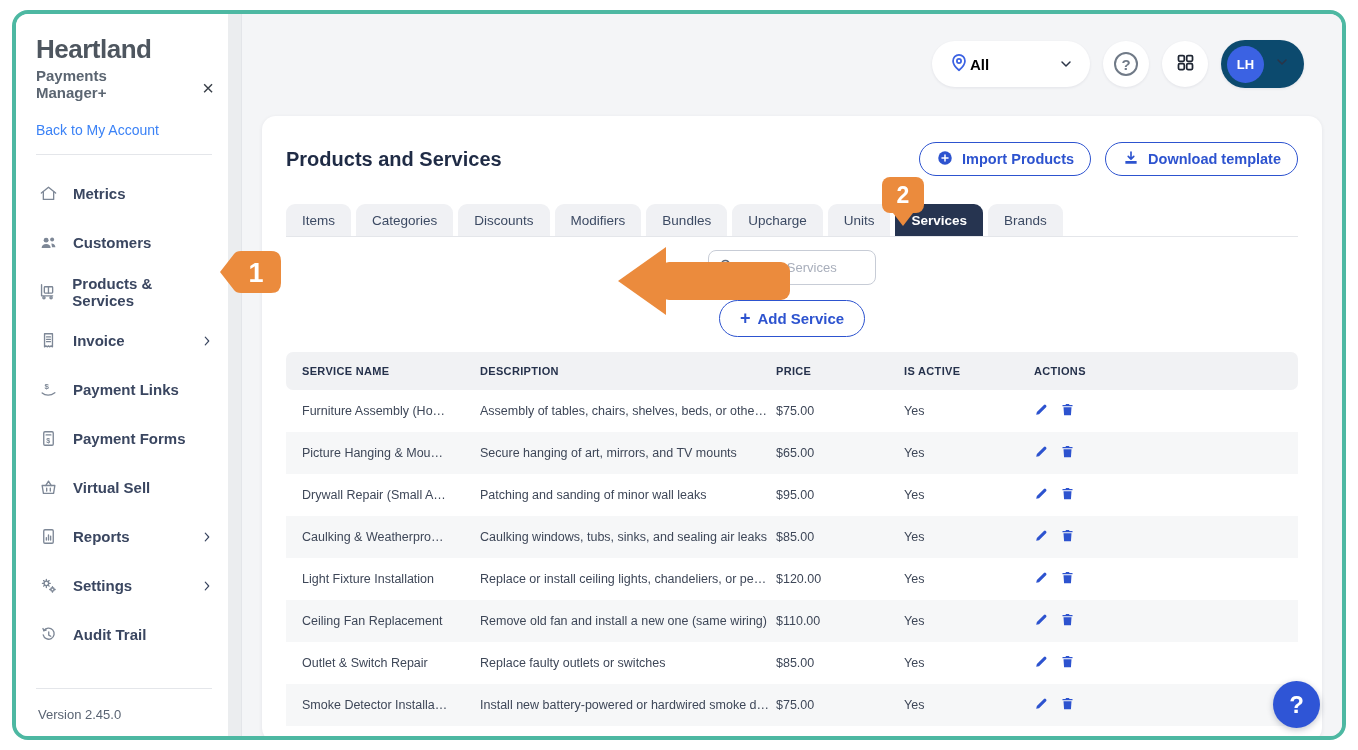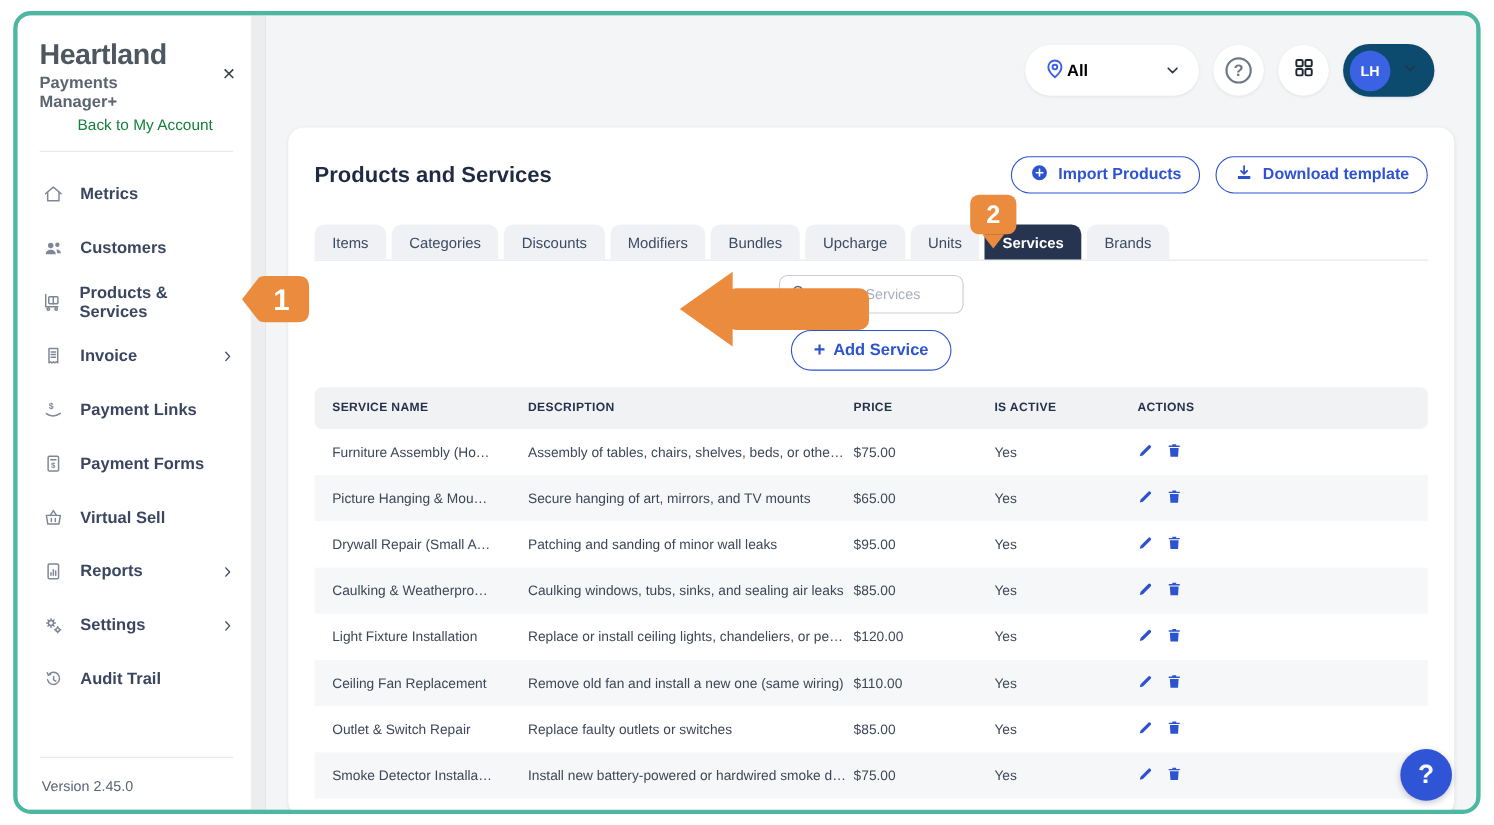--- a/index.html
+++ b/index.html
@@ -3,25 +3,25 @@
 <meta charset="utf-8">
 <style>
   * { box-sizing: border-box; margin: 0; padding: 0; }
   html,body { width:1358px; height:750px; background:#fff; font-family:"Liberation Sans", sans-serif; overflow:hidden; }
   .frame { position:absolute; left:12px; top:10px; right:12px; bottom:10px;
            border:4px solid #4db8a2; border-radius:16px; overflow:hidden; background:#f4f5f7; display:flex; }
 
   
   .sidebar { width:212px; background:#fff; flex-shrink:0; padding:20px 0 14px 20px; display:flex; flex-direction:column; position:relative; }
   .gutter { width:14px; background:#ebedef; border-right:1px solid #e3e5e9; flex-shrink:0; }
-  .brand-row { display:flex; align-items:center; justify-content:space-between; padding-right:14px;gap:48px; }
+  .brand-row { display:flex; align-items:flex-end; justify-content:space-between; padding-right:14px;gap:48px; }
   .brand { font-size:26px; font-weight:800; color:#4e565f; letter-spacing:-0.5px; }
   .close-x { font-size:20px; color:#3a4049; cursor:pointer; line-height:26px; }
   .subtitle { font-size:15px; font-weight:700; color:#5b6571; margin-top:2px; }
-  .back-link { font-size:14px; color:#15803d; margin-top:4px; cursor:pointer;text-align:center; }
+  .back-link { font-size:14px; color:#3b82f6; margin-top:21px; cursor:pointer; }
   .side-divider { height:1px; background:#e4e6ea; margin:16px 16px 6px 0; }
   .nav { margin-top:8px; }
   .nav-item { display:flex; align-items:center; height:49px; padding-right:14px; cursor:pointer; }
   .nav-icon { width:24px; display:flex; justify-content:center; }
   .nav-label { font-size:15px; font-weight:700; color:#3a4660; margin-left:13px; }
   .nav-chev { margin-left:auto; display:flex; }
   .side-bottom { margin-top:auto; }
   .version { font-size:13px; color:#5a6473; padding:12px 0 0 2px; }
 
   

